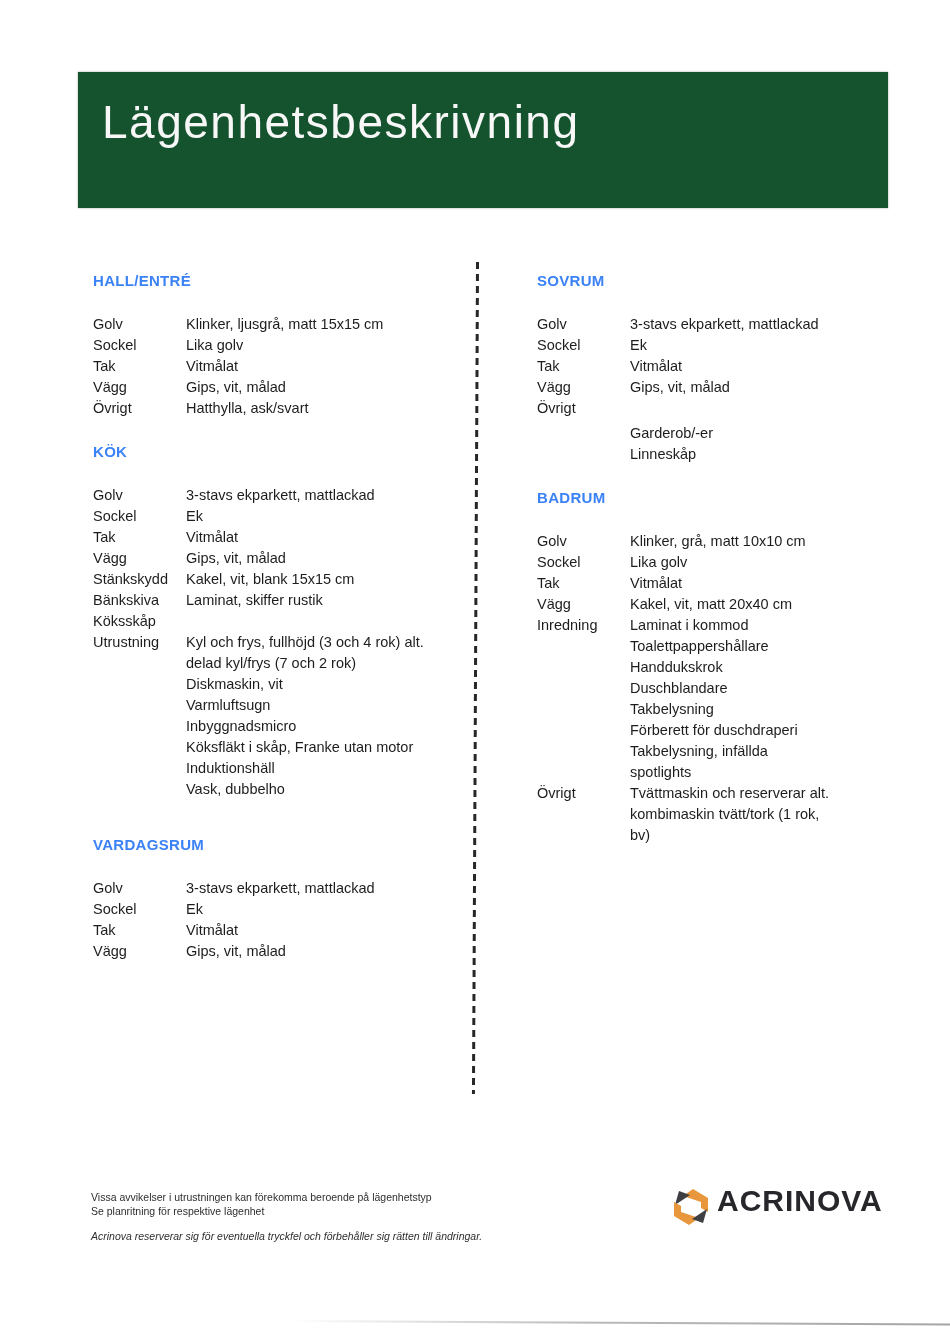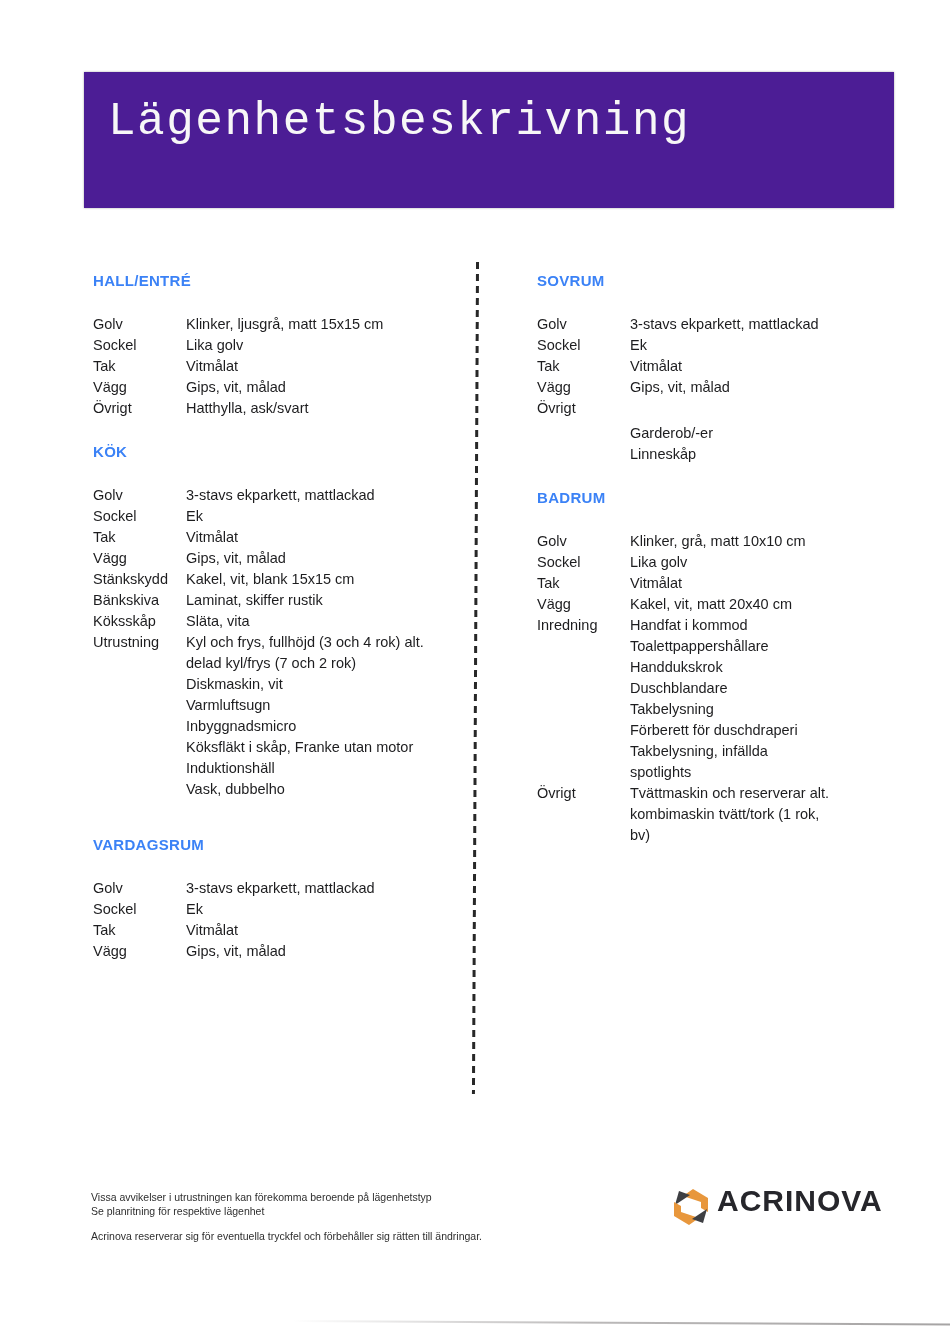--- a/index.html
+++ b/index.html
@@ -3,22 +3,22 @@
 <meta charset="utf-8">
 <style>
   html,body{margin:0;padding:0;}
   body{
     width:950px;height:1330px;position:relative;background:#ffffff;
     font-family:"Liberation Sans","DejaVu Sans",sans-serif;color:#1d1d1f;
     overflow:hidden;
   }
   
   .banner{
-    position:absolute;left:84px;top:72px;width:810px;height:136px;
-    background:#4c1d95;box-shadow:0 0 2px rgba(0,0,0,.35);font-family:Liberation Mono, monospace;
+    position:absolute;left:78px;top:72px;width:810px;height:136px;
+    background:#14532d;box-shadow:0 0 2px rgba(0,0,0,.35);
   }
   .banner h1{
     margin:0;padding:25px 0 0 24px;
     font-weight:300;font-size:46px;line-height:1.1;
     color:#f7f7f7;letter-spacing:1.5px;
   }
   
   .col{position:absolute;top:272px;}
   .col-left{left:93px;width:372px;}
   .col-right{left:537px;width:385px;}
@@ -38,21 +38,21 @@
     background:repeating-linear-gradient(to bottom,#272727 0 7px,transparent 7px 12px);
     transform:rotate(.28deg);transform-origin:50% 50%;
   }
   
   .disclaimer{
     position:absolute;left:91px;top:1190px;
     font-size:10.5px;line-height:14px;color:#2e2e2e;
   }
   .disclaimer-2{
     position:absolute;left:91px;top:1229px;
-    font-size:10.5px;line-height:14px;color:#2e2e2e;
+    font-size:10.5px;line-height:14px;color:#2e2e2e;font-style:italic;
   }
   .logo{
     position:absolute;left:671px;top:1186px;
     display:flex;align-items:flex-start;
   }
   .logo-text{
     font-size:30px;font-weight:700;letter-spacing:1px;
     color:#26262b;margin-left:6px;line-height:1;
   }
   
@@ -117,21 +117,20 @@
         <div class="row">
           <span class="label">Stänkskydd</span>
           <span class="value">Kakel, vit, blank 15x15 cm</span>
         </div>
         <div class="row">
           <span class="label">Bänkskiva</span>
           <span class="value">Laminat, skiffer rustik</span>
         </div>
         <div class="row">
           <span class="label">Köksskåp</span>
-          <span class="value">Släta, vita</span>
         </div>
         <div class="row">
           <span class="label">Utrustning</span>
           <span class="value">Kyl och frys, fullhöjd (3 och 4 rok) alt.</span>
         </div>
         <div class="row">
           <span class="label"></span>
           <span class="value">delad kyl/frys (7 och 2 rok)</span>
         </div>
         <div class="row">
@@ -233,21 +232,21 @@
         <div class="row">
           <span class="label">Tak</span>
           <span class="value">Vitmålat</span>
         </div>
         <div class="row">
           <span class="label">Vägg</span>
           <span class="value">Kakel, vit, matt 20x40 cm</span>
         </div>
         <div class="row">
           <span class="label">Inredning</span>
-          <span class="value">Handfat i kommod</span>
+          <span class="value">Laminat i kommod</span>
         </div>
         <div class="row">
           <span class="label"></span>
           <span class="value">Toalettpappershållare</span>
         </div>
         <div class="row">
           <span class="label"></span>
           <span class="value">Handdukskrok</span>
         </div>
         <div class="row">

